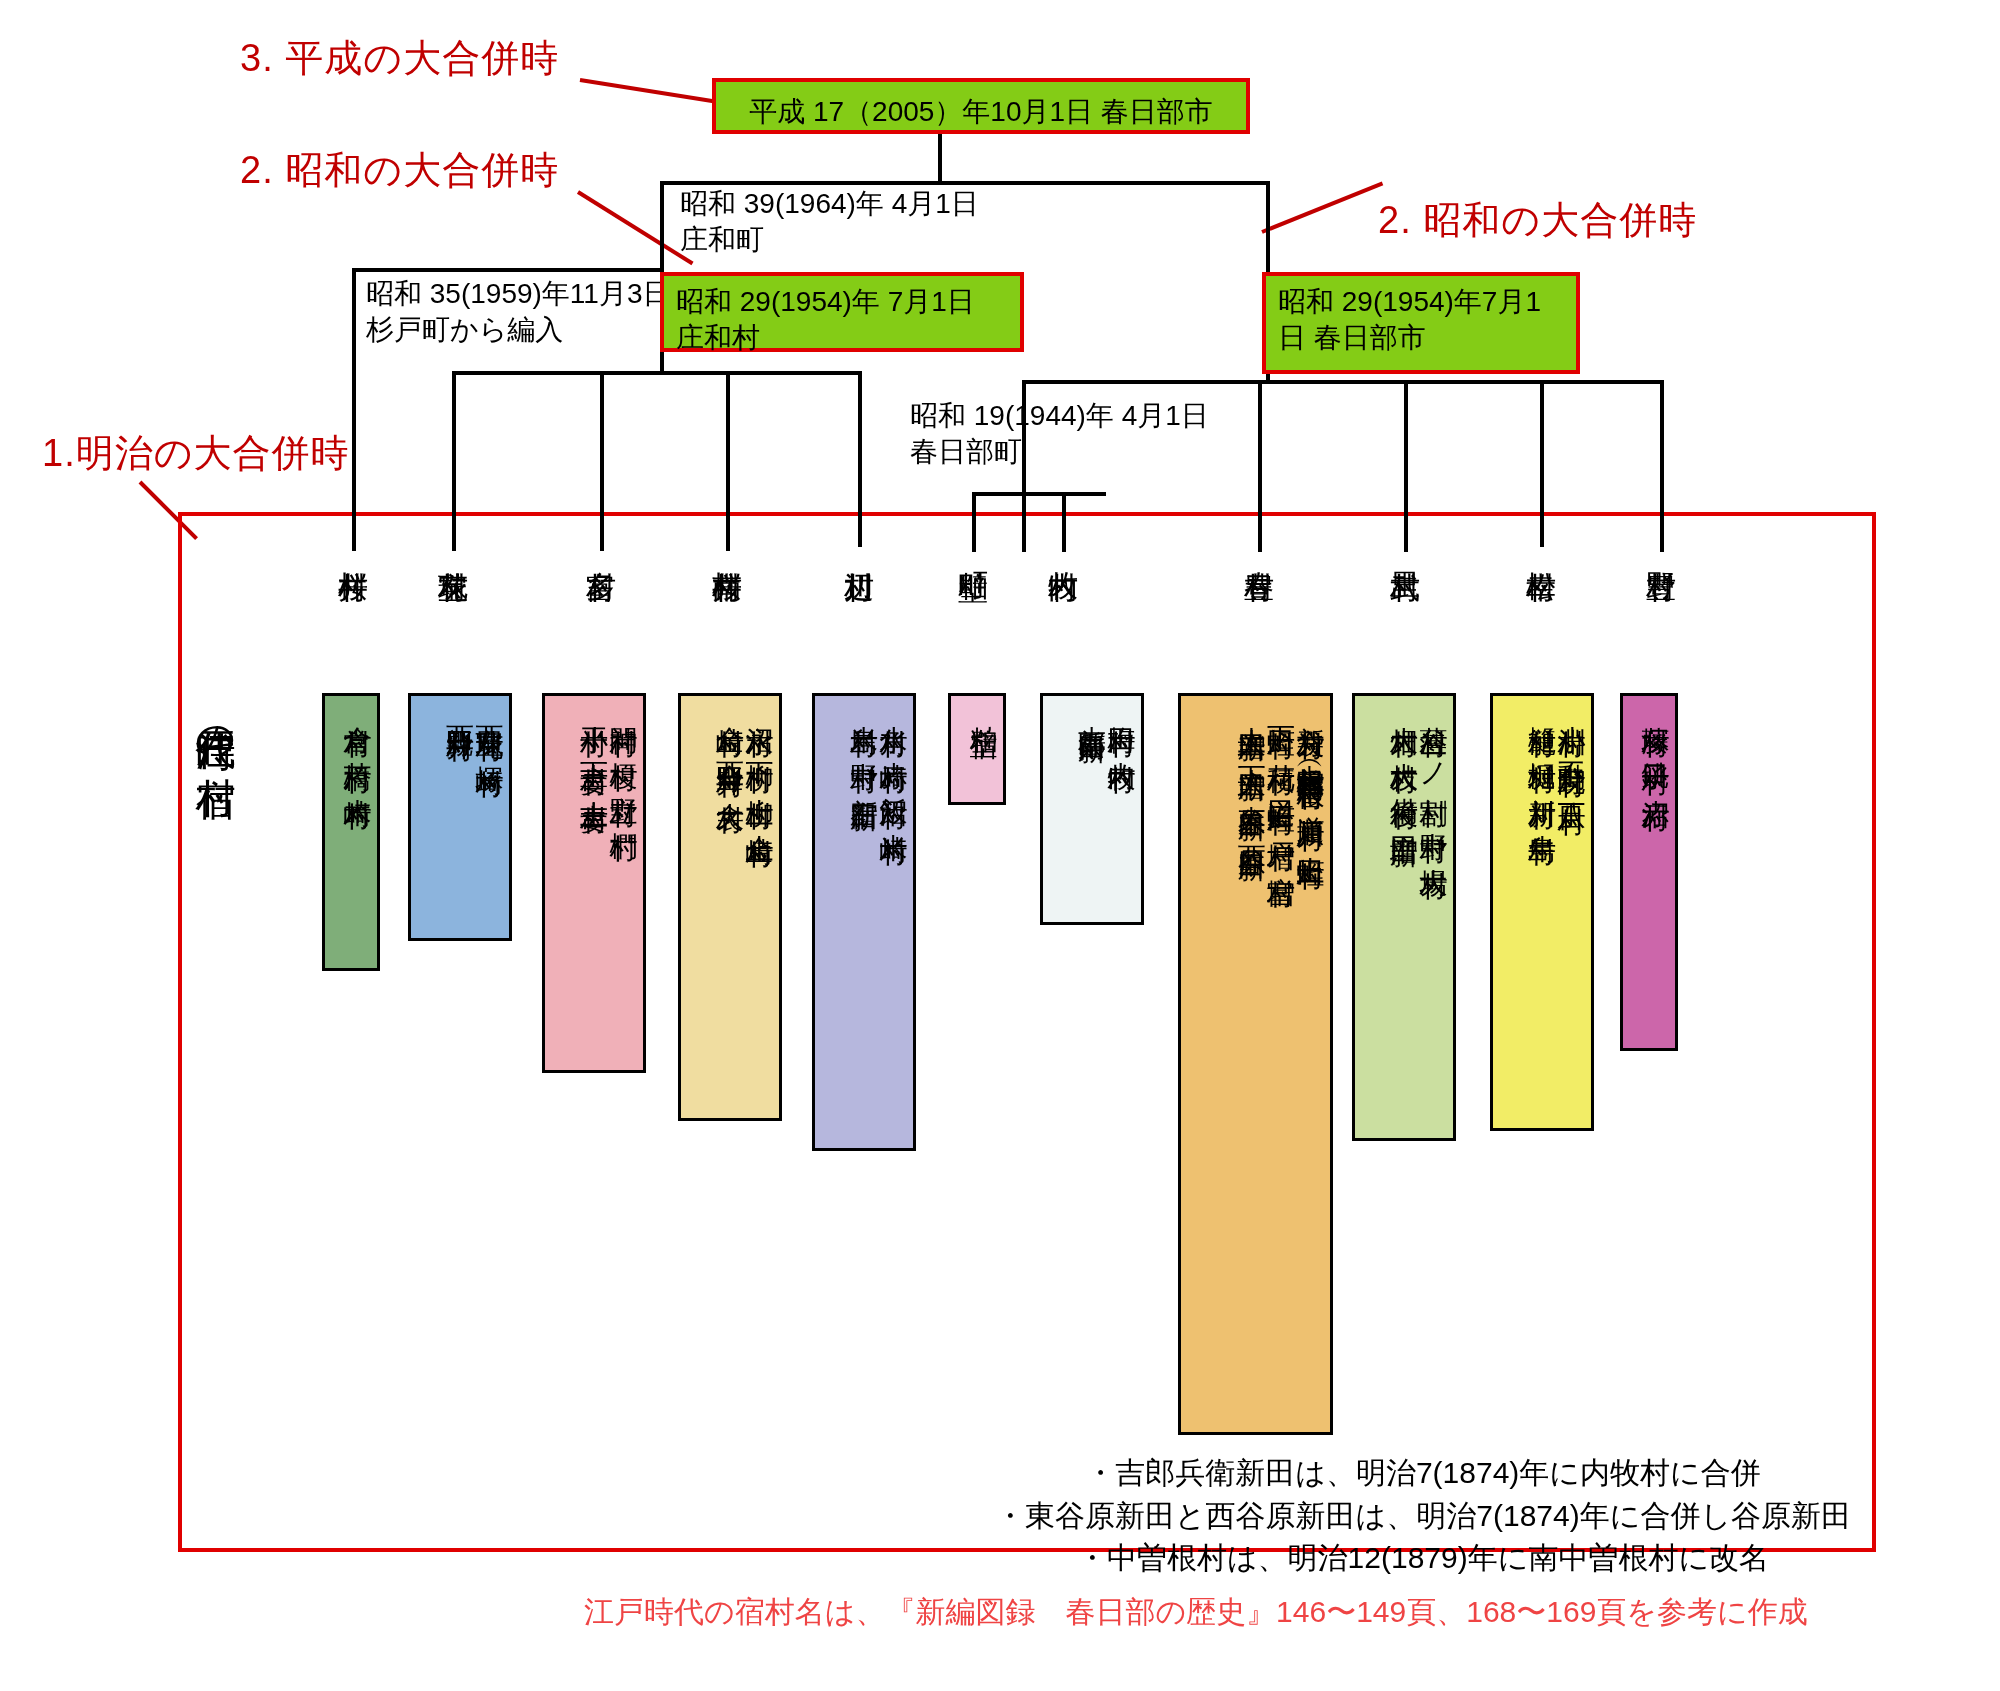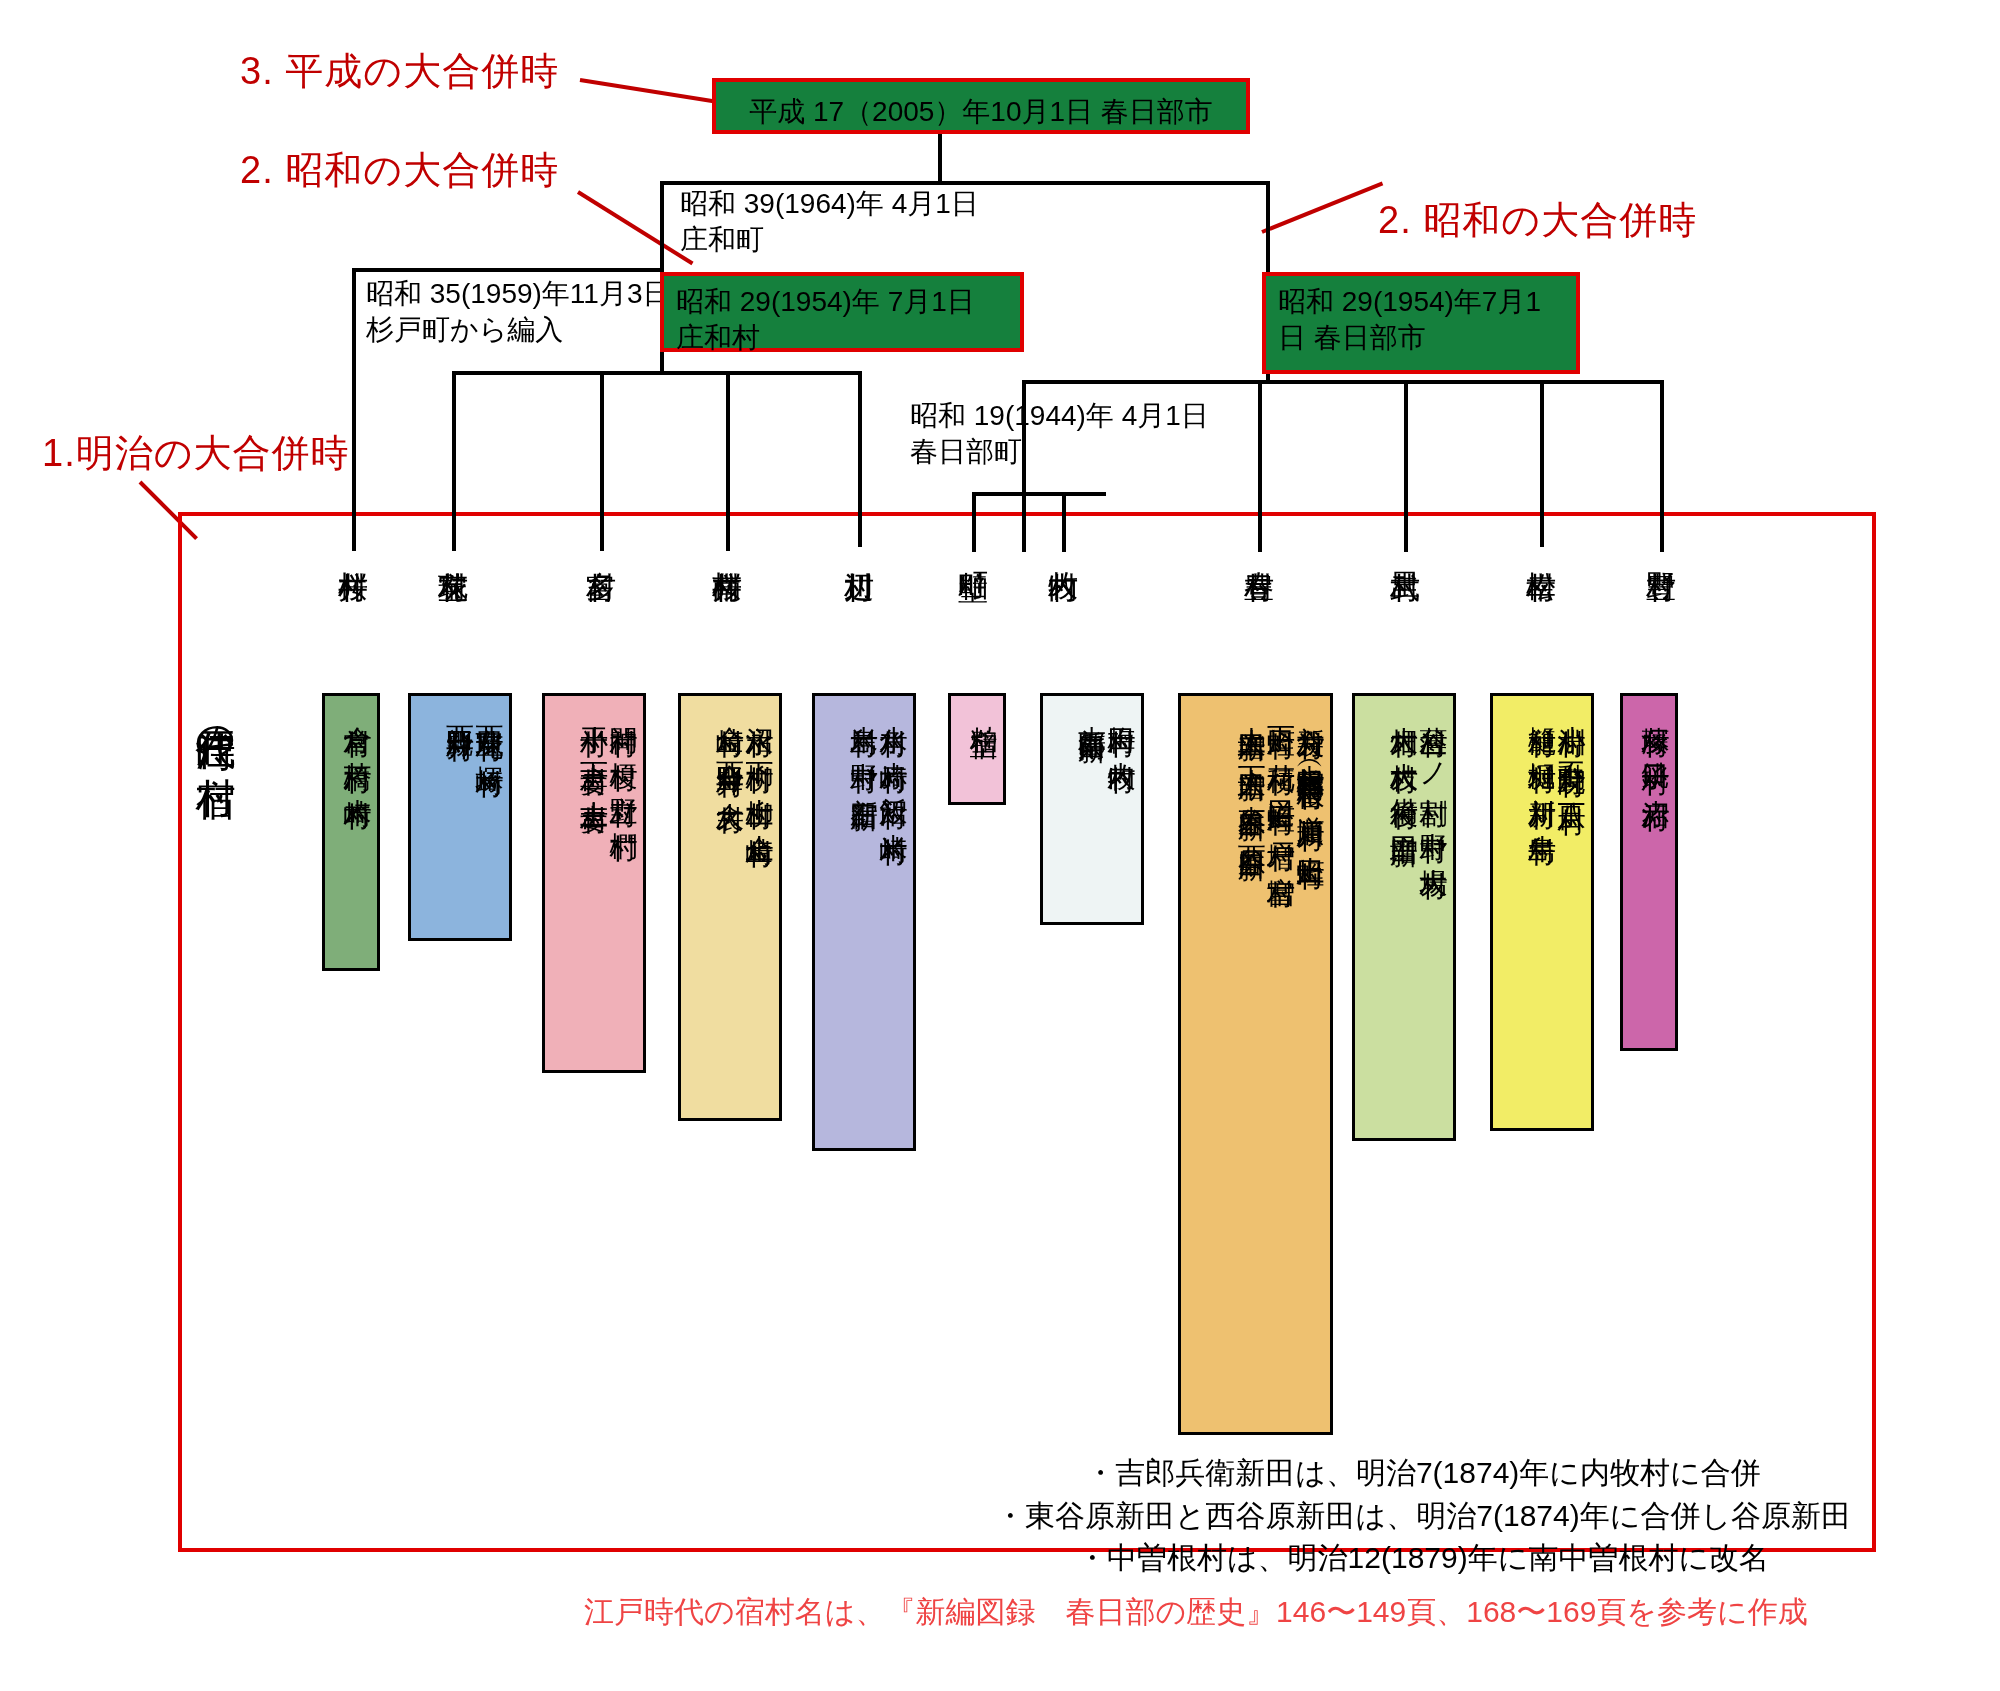--- a/index.html
+++ b/index.html
@@ -5,21 +5,21 @@
   html,body{margin:0;padding:0;background:#fff;}
   body{font-family:"Liberation Sans","DejaVu Sans",sans-serif;}
   #page{position:relative;width:2000px;height:1691px;background:#fff;overflow:hidden;}
 
   .vtext{writing-mode:vertical-rl;text-orientation:upright;}
 
   
   .redlabel{position:absolute;color:#c00000;font-size:38px;white-space:nowrap;letter-spacing:1px;}
 
   
-  .redbox{position:absolute;border:4px solid #e00000;background:#15803d;box-sizing:border-box;
+  .redbox{position:absolute;border:4px solid #e00000;background:#84cc16;box-sizing:border-box;
           font-size:28px;color:#000;line-height:1.28;padding:8px 12px;}
   .plainlabel{position:absolute;font-size:28px;color:#000;line-height:1.3;white-space:pre;}
 
   
   .hline{position:absolute;background:#000;height:4px;}
   .vline{position:absolute;background:#000;width:4px;}
   .redline{position:absolute;background:#c00000;}
 
   
   #meiji-frame{position:absolute;border:4px solid #e00000;box-sizing:border-box;background:transparent;}
@@ -38,21 +38,21 @@
 
   
   #footnotes{position:absolute;font-size:30px;line-height:1.42;color:#000;white-space:pre-line;}
   #caption{position:absolute;font-size:30px;color:#ef4444;white-space:nowrap;}
 </style>
 </head>
 <body>
 
 <div id="page">
 
-  <div class="redlabel" style="left:240px;top:46px;">3. 平成の大合併時</div>
+  <div class="redlabel" style="left:240px;top:33px;">3. 平成の大合併時</div>
   <div class="redlabel" style="left:240px;top:145px;">2. 昭和の大合併時</div>
   <div class="redlabel" style="left:1378px;top:195px;">2. 昭和の大合併時</div>
   <div class="redlabel" style="left:42px;top:428px;">1.明治の大合併時</div>
 
   <div class="redline" style="left:580px;top:78px;width:140px;height:4px;transform:rotate(9deg);transform-origin:left center;"></div>
   <div class="redline" style="left:578px;top:190px;width:135px;height:4px;transform:rotate(32deg);transform-origin:left center;"></div>
   <div class="redline" style="left:1262px;top:230px;width:130px;height:4px;transform:rotate(-22deg);transform-origin:left center;"></div>
   <div class="redline" style="left:140px;top:480px;width:80px;height:4px;transform:rotate(45deg);transform-origin:left center;"></div>
 
   <div id="meiji-frame" style="left:178px;top:512px;width:1698px;height:1040px;"></div>

